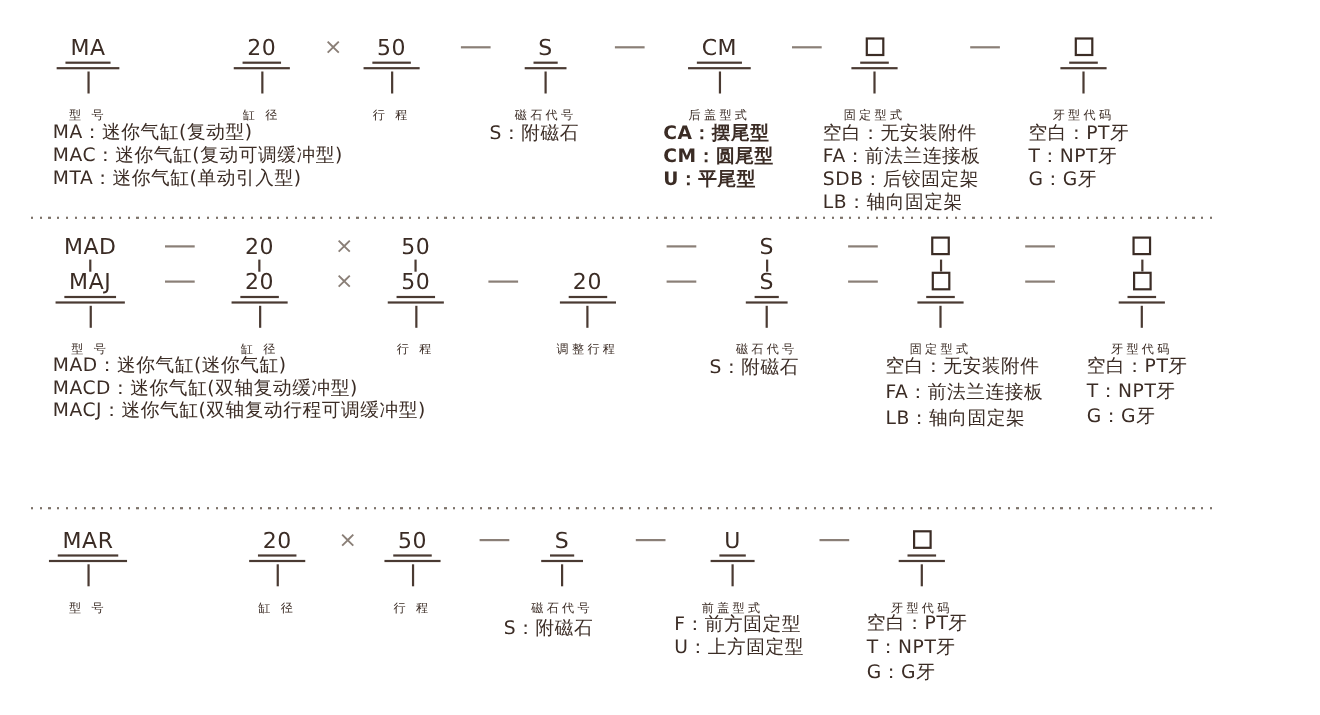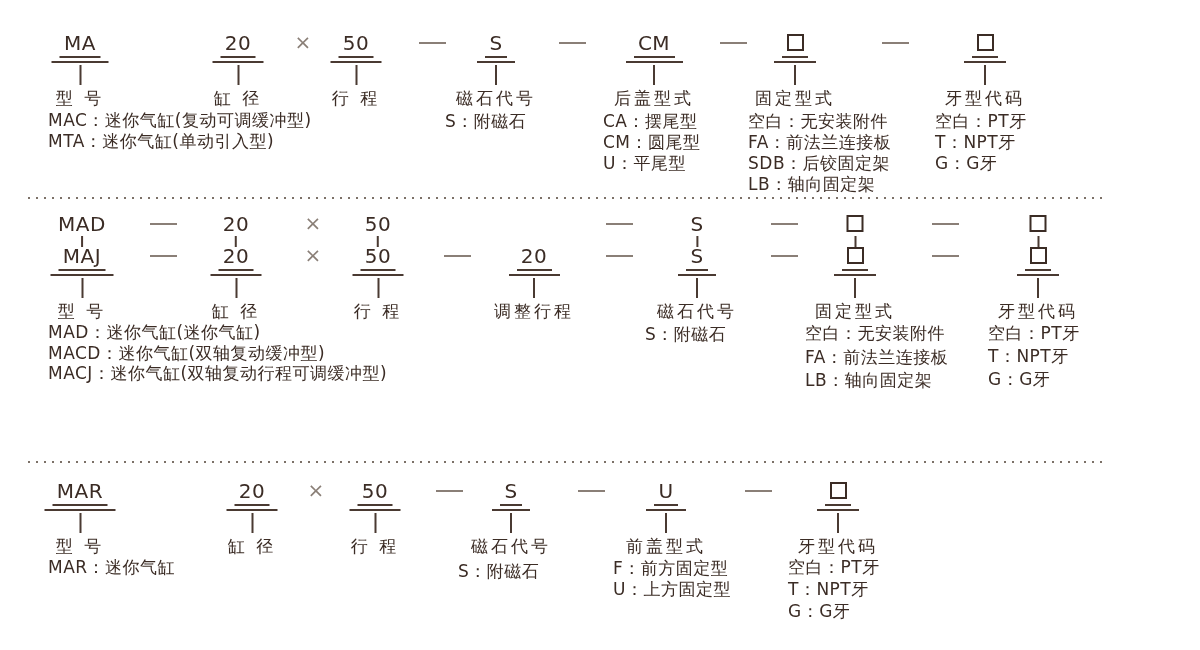--- a/index.html
+++ b/index.html
@@ -10,21 +10,21 @@
     position:relative;width:1200px;height:650px;background:var(--bg);
     font-family:"DejaVu Sans","Liberation Sans",sans-serif;color:var(--text);
     overflow:hidden;
   }
   .anchor{position:absolute;transform:translateX(-50%);display:flex;flex-direction:column;align-items:center;}
   .tok{font-size:20px;line-height:22px;white-space:nowrap;letter-spacing:.5px;}
   .boxg{box-sizing:border-box;width:17px;height:17px;border:2px solid var(--text);margin:2px 0 3px;background:#fff;}
   .ul1{height:2px;background:var(--line);margin-top:2px;}
   .ul2{height:2px;background:var(--line);margin-top:3px;}
   .desc{width:2px;height:20px;background:var(--line);margin-top:2px;}
-  .lbl{font-size:17px;letter-spacing:3px;white-space:nowrap;margin-top:2px;color:var(--text);}
+  .lbl{font-size:11px;letter-spacing:3px;white-space:nowrap;margin-top:12px;color:var(--text);}
   .tick{width:2px;height:11px;background:var(--line);margin-top:1px;}
   .dash{position:absolute;width:27px;height:2px;background:var(--dash);}
   .times{position:absolute;transform:translateX(-50%);font-size:20px;line-height:22px;color:var(--dash);}
   .list{position:absolute;font-size:17px;letter-spacing:.5px;white-space:pre;color:var(--text);}
   .dotted{position:absolute;left:28px;width:1078px;height:2px;
     background-image:repeating-linear-gradient(to right,var(--dotted) 0 2px,transparent 2px 8px);}
 </style>
 </head>
 <body>
 
@@ -78,23 +78,23 @@
       <div class="lbl">固定型式</div>
     </div>
     <div class="dash" style="left: 882px; top: 42px;"></div>
     <div class="anchor" style="left: 985px; top: 32px;">
       <div class="boxg"></div>
       <div class="ul1" style="width: 26px;"></div>
       <div class="ul2" style="width: 42px;"></div>
       <div class="desc"></div>
       <div class="lbl">牙型代码</div>
     </div>
-    <div class="list" style="left: 48px; top: 110px; line-height: 21px;"><div class="line">MAC：迷你气缸(复动可调缓冲型)</div><div class="line">MTA：迷你气缸(单动引入型)</div></div>
+    <div class="list" style="left: 48px; top: 110px; line-height: 21px;"><div class="line">MA：迷你气缸(复动型)</div><div class="line">MAC：迷你气缸(复动可调缓冲型)</div><div class="line">MTA：迷你气缸(单动引入型)</div></div>
     <div class="list" style="left: 445px; top: 111px; line-height: 21px;"><div class="line">S：附磁石</div></div>
-    <div class="list" style="left: 603px; top: 111px; line-height: 21px;"><div class="line">CA：摆尾型</div><div class="line">CM：圆尾型</div><div class="line">U：平尾型</div></div>
+    <div class="list" style="left: 603px; top: 111px; line-height: 21px; font-weight: bold;"><div class="line">CA：摆尾型</div><div class="line">CM：圆尾型</div><div class="line">U：平尾型</div></div>
     <div class="list" style="left: 748px; top: 111px; line-height: 21px;"><div class="line">空白：无安装附件</div><div class="line">FA：前法兰连接板</div><div class="line">SDB：后铰固定架</div><div class="line">LB：轴向固定架</div></div>
     <div class="list" style="left: 935px; top: 111px; line-height: 21px;"><div class="line">空白：PT牙</div><div class="line">T：NPT牙</div><div class="line">G：G牙</div></div>
     <div class="anchor" style="left: 82px; top: 213px;">
       <div class="tok">MAD</div>
       <div class="tick"></div>
     </div>
     <div class="dash" style="left: 150px; top: 223px;"></div>
     <div class="anchor" style="left: 236px; top: 213px;">
       <div class="tok">20</div>
       <div class="tick"></div>
@@ -217,17 +217,17 @@
       <div class="lbl">前盖型式</div>
     </div>
     <div class="dash" style="left: 745px; top: 490px;"></div>
     <div class="anchor" style="left: 838px; top: 480px;">
       <div class="boxg"></div>
       <div class="ul1" style="width: 26px;"></div>
       <div class="ul2" style="width: 42px;"></div>
       <div class="desc"></div>
       <div class="lbl">牙型代码</div>
     </div>
-    <div class="list" style="left: 48px; top: 556px; line-height: 22px;"><div class="line">MAR：迷你气缸</div></div>
+    <div class="list" style="left: 48px; top: 556px; line-height: 22px;"></div>
     <div class="list" style="left: 458px; top: 560px; line-height: 22px;"><div class="line">S：附磁石</div></div>
     <div class="list" style="left: 613px; top: 558px; line-height: 21px;"><div class="line">F：前方固定型</div><div class="line">U：上方固定型</div></div>
     <div class="list" style="left: 788px; top: 556px; line-height: 22px;"><div class="line">空白：PT牙</div><div class="line">T：NPT牙</div><div class="line">G：G牙</div></div>
   </div>
 
 </body></html>

